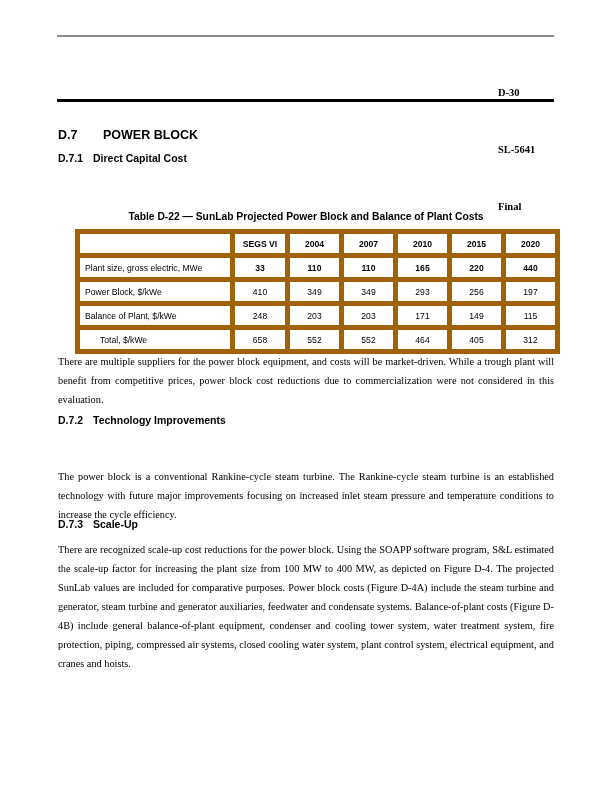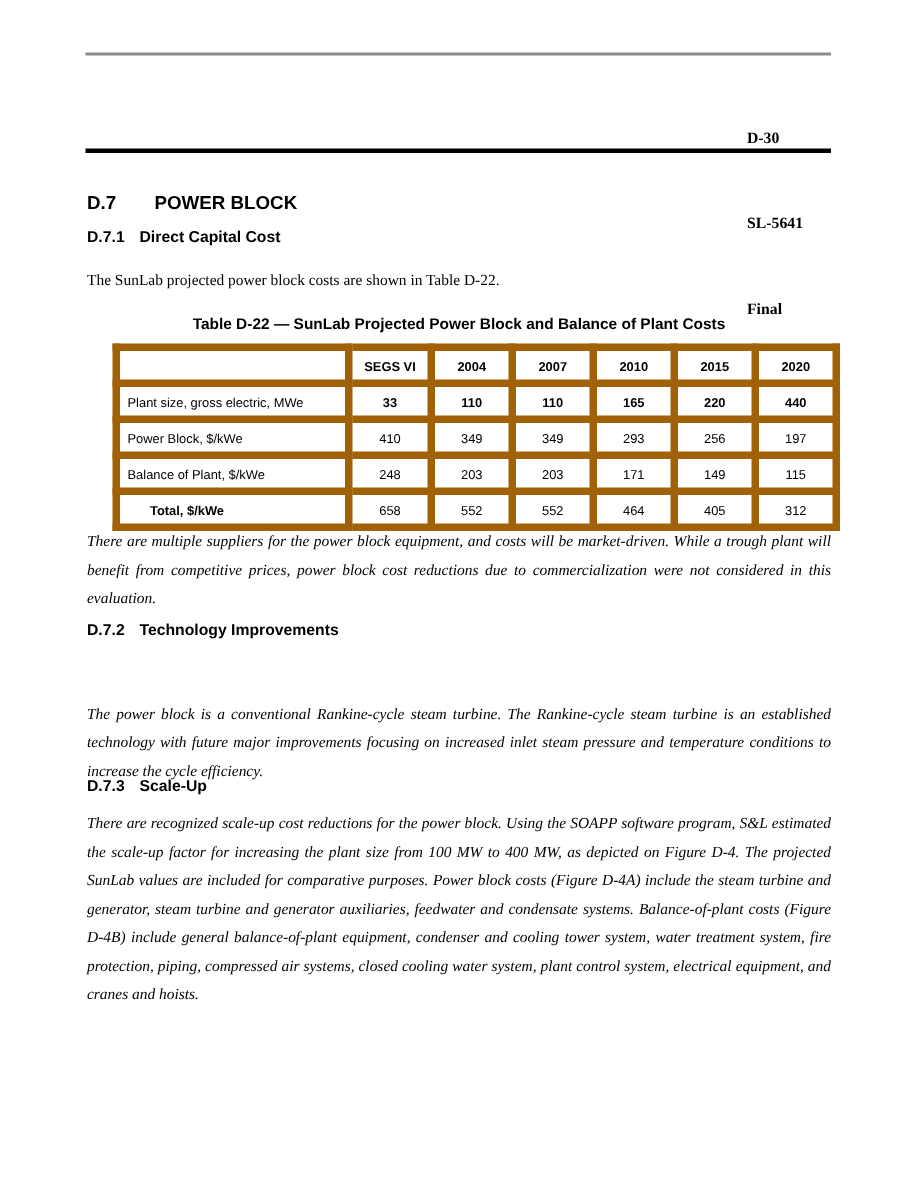--- a/index.html
+++ b/index.html
@@ -8,29 +8,29 @@
   .rule-top { position: absolute; left: 57px; top: 35px; width: 497px; height: 2px; background: #8a8a8a; }
   .rule-bottom { position: absolute; left: 57px; top: 99px; width: 497px; height: 3px; background: #000; }
   .header-block { position: absolute; left: 498px; top: 42px; font-family: "Liberation Serif", serif; font-weight: bold; font-size: 10.5px; line-height: 12px; }
   .header-block div { white-space: nowrap; margin-top: 45px; }
 
   .h1 { position: absolute; left: 58px; top: 128px; font-family: "Liberation Sans", sans-serif; font-weight: bold; font-size: 12.5px; white-space: nowrap; }
   .h1 .num { display: inline-block; width: 45px; }
   .h2 { position: absolute; left: 58px; font-family: "Liberation Sans", sans-serif; font-weight: bold; font-size: 10.5px; white-space: nowrap; }
   .h2 .num { display: inline-block; width: 35px; }
 
-  .para { position: absolute; left: 58px; width: 496px; font-family: "Liberation Serif", serif; font-size: 10.3px; line-height: 19px; text-align: justify; font-style: italic; }
+  .para { position: absolute; left: 58px; width: 496px; font-family: "Liberation Serif", serif; font-size: 10.3px; line-height: 19px; text-align: justify; }
   .para-single { position: absolute; left: 58px; font-family: "Liberation Serif", serif; font-size: 10.3px; white-space: nowrap; }
 
   .tbl-caption { position: absolute; left: 58px; width: 496px; top: 211px; text-align: center; font-family: "Liberation Sans", sans-serif; font-weight: bold; font-size: 10.3px; white-space: nowrap; }
   table.data { position: absolute; left: 75px; top: 229px; border-collapse: collapse; font-family: "Liberation Sans", sans-serif; font-size: 8.6px; }
   table.data td, table.data th { border: 5px solid #a16207; height: 19px; padding: 0; text-align: center; }
   table.data th { font-weight: bold; }
   table.data td.label { text-align: left; padding-left: 5px; width: 145px; }
-  table.data td.label.indent { padding-left: 20px; width: 130px; font-weight: bold; }
+  table.data td.label.indent { padding-left: 20px; width: 130px; }
   table.data .c1 { width: 50px; }
   table.data .cy { width: 49px; }
   table.data td.bold { font-weight: bold; }
 </style>
 </head>
 <body>
 
 <div class="page">
   <div class="rule-top"></div>
   <div class="header-block">
@@ -40,21 +40,20 @@
   </div>
   <div class="rule-bottom"></div>
 
   <div class="h1">
     <span class="num">D.7</span><span>POWER BLOCK</span>
   </div>
 
   <div class="h2" style="top:140px;margin-top:12px;">
     <span class="num">D.7.1</span><span>Direct Capital Cost</span>
   </div>
-  <div class="para-single" style="top:182px;">The SunLab projected power block costs are shown in Table D-22.</div>
 
   <div class="tbl-caption">Table D-22 — SunLab Projected Power Block and Balance of Plant Costs</div>
   <table class="data">
     <thead>
       <tr>
         <th class="label" style="width:150px;"></th>
         <th class="c1">SEGS VI</th>
         <th class="cy">2004</th>
         <th class="cy">2007</th>
         <th class="cy">2010</th>

